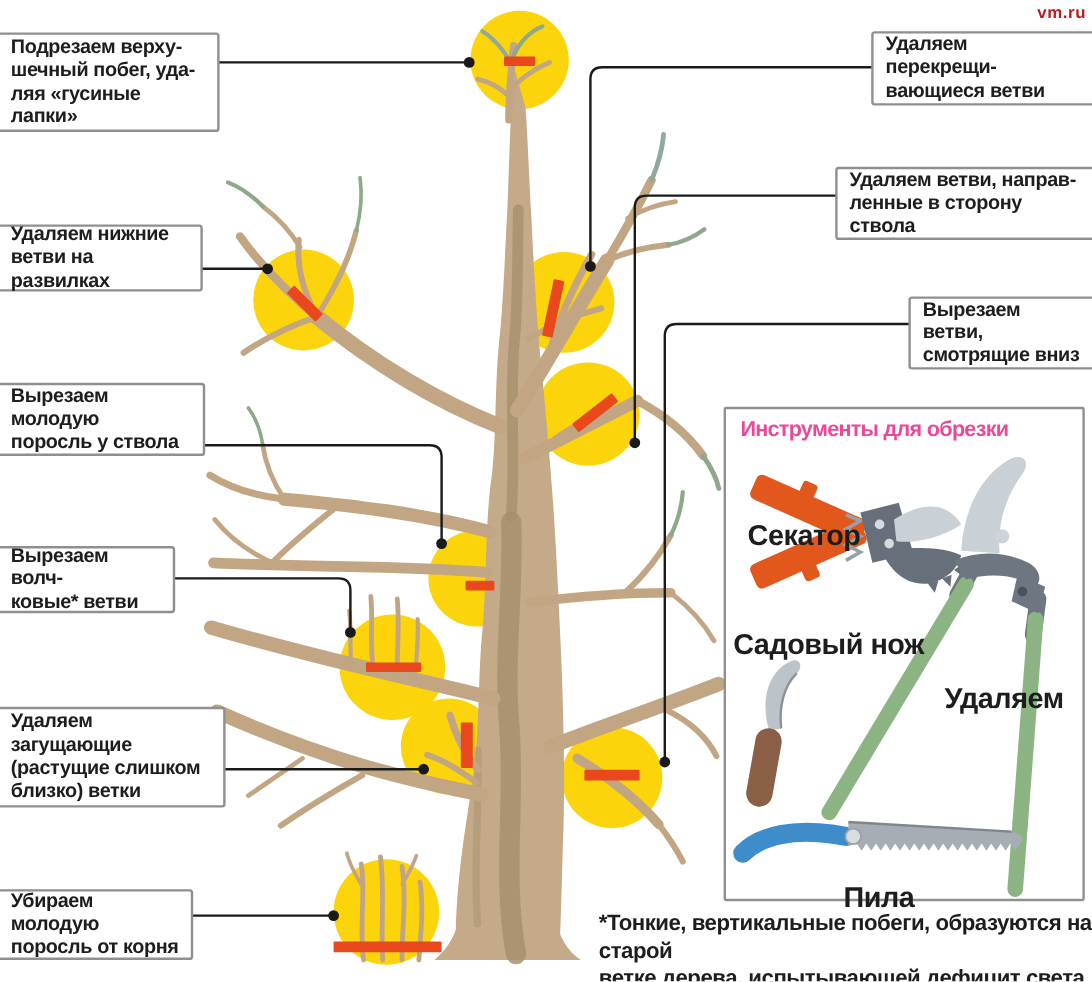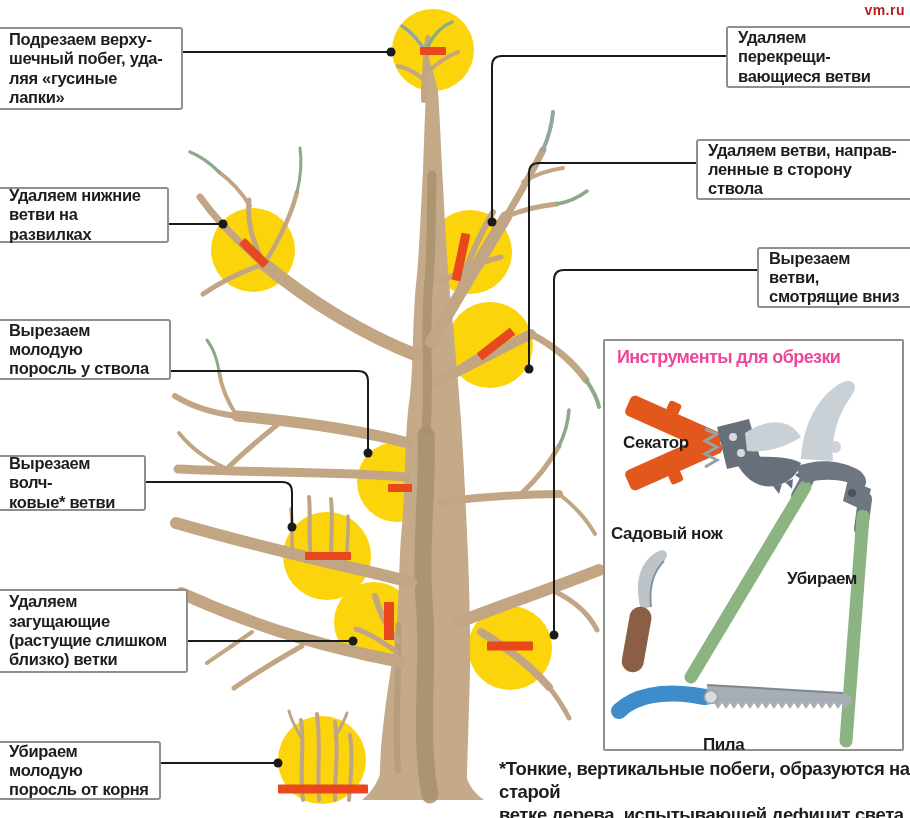--- a/index.html
+++ b/index.html
@@ -7,21 +7,21 @@
          font-family:"Liberation Sans",sans-serif;}
   .art{position:absolute;left:0;top:0;z-index:1;}
   .callout{position:absolute;z-index:3;background:#ffffff;border:2px solid #8f8f8f;border-radius:3px;
            display:flex;align-items:center;box-sizing:border-box;padding:6px 10px;
            font-weight:bold;font-size:16.5px;line-height:1.17;letter-spacing:-0.3px;color:#1d1d1d;
            white-space:pre-line;}
   .panel{position:absolute;left:603px;top:339px;width:301px;height:412px;z-index:2;
          background:#ffffff;border:2px solid #8f8f8f;border-radius:2px;box-sizing:border-box;}
   .panel-title{position:absolute;left:12px;top:6px;font-weight:bold;font-size:18px;
                letter-spacing:-0.6px;color:#ec4899;white-space:nowrap;}
-  .tool-label{position:absolute;font-weight:bold;font-size:17px;letter-spacing:-0.4px;color:#1d1d1d;white-space:nowrap;}
+  .tool-label{position:absolute;font-weight:bold;font-size:24px;letter-spacing:-0.4px;color:#1d1d1d;white-space:nowrap;}
   .footnote{position:absolute;left:499px;top:757px;width:412px;z-index:3;
             font-weight:bold;font-size:18.5px;line-height:1.25;letter-spacing:-0.4px;color:#1d1d1d;
             white-space:pre-line;}
   .watermark{position:absolute;right:5px;top:2px;z-index:3;font-weight:bold;font-size:14px;
              color:#b91c1c;letter-spacing:0.5px;}
 </style>
 </head>
 <body>
 
 <div class="stage">
@@ -222,20 +222,20 @@
       <g>
         <path d="M14 370 C30 354 58 350 88 354 L100 356" stroke="#3F8CCB" stroke-width="16" stroke-linecap="round" fill="none"></path>
         <path d="M102 344 L238 352 Q252 356 245 362 l-4 6 l-4 -6 l-4 6 l-4 -6 l-4 6 l-4 -6 l-4 6 l-4 -6 l-4 6 l-4 -6 l-4 6 l-4 -6 l-4 6 l-4 -6 l-4 6 l-4 -6 l-4 6 l-4 -6 l-4 6 l-4 -6 l-4 6 l-4 -6 l-4 6 l-4 -6 l-4 6 l-4 -6 l-4 6 l-4 -6 l-4 6 l-4 -6 l-4 6 l-4 -6 l-4 6 l-4 -6 L102 364 Z" fill="#A6ADB4"></path>
         <path d="M102 344 L238 352" stroke="#7E868E" stroke-width="2" fill="none"></path>
         <circle cx="106" cy="356" r="6.5" fill="#D9DDE0" stroke="#9AA1A8" stroke-width="1.5"></circle>
       </g>
     </svg>
 
     <div class="tool-label" style="left:18px;top:92px;">Секатор</div>
     <div class="tool-label" style="left:6px;top:170px;margin-top:13px;">Садовый нож</div>
-    <div class="tool-label" style="left:182px;top:228px;">Убираем</div>
+    <div class="tool-label" style="left:182px;top:228px;">Удаляем</div>
     <div class="tool-label" style="left:98px;top:394px;">Пила</div>
   </div>
 
   <div class="footnote">*Тонкие, вертикальные побеги, образуются на старой
 ветке дерева, испытывающей дефицит света</div>
   <div class="watermark">vm.ru</div>
 </div>
 
 </body></html>

